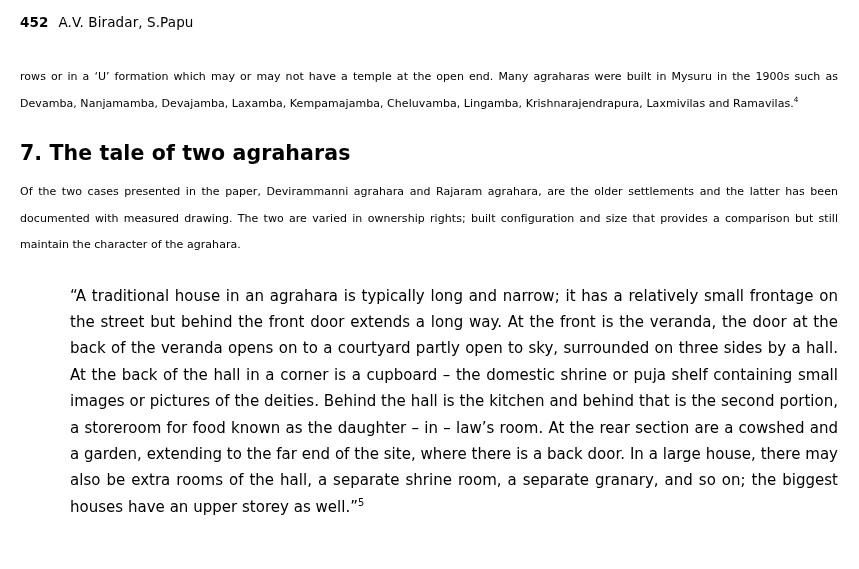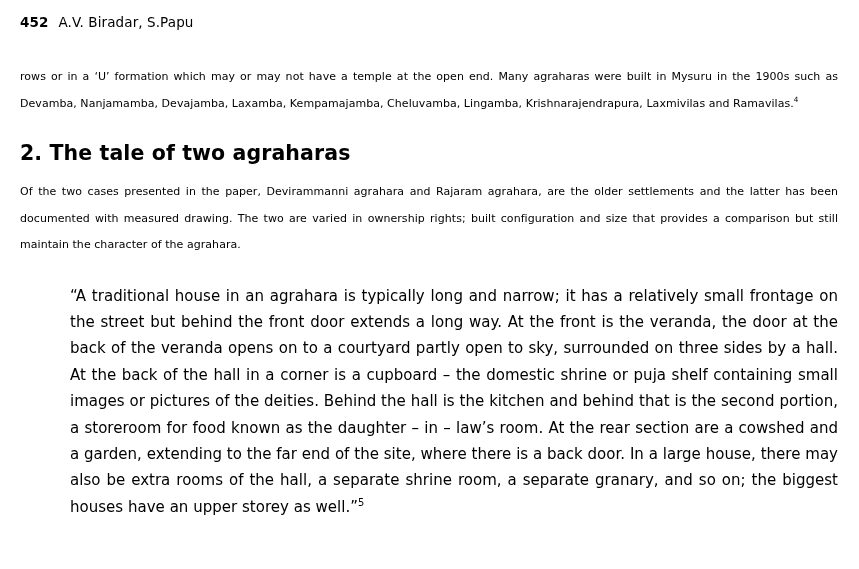--- a/index.html
+++ b/index.html
@@ -88,21 +88,21 @@
 <div class="page">
 
   <div class="running-head">
     <span class="page-number">452</span><span class="authors">A.V. Biradar, S.Papu</span>
   </div>
 
   <div class="content">
 
     <p class="body-text para-intro"><span>rows or in a ‘U’ formation which may or may not have a temple at the open end. Many agraharas were built in Mysuru in the 1900s such as Devamba, Nanjamamba, Devajamba, Laxamba, Kempamajamba, Cheluvamba, Lingamba, Krishnarajendrapura, Laxmivilas and Ramavilas.</span><sup>4</sup></p>
 
-    <h2 class="section-heading">2. The tale of two agraharas</h2>
+    <h2 class="section-heading">7. The tale of two agraharas</h2>
 
     <p class="body-text para-two">Of the two cases presented in the paper, Devirammanni agrahara and Rajaram agrahara, are the older settlements and the latter has been documented with measured drawing. The two are varied in ownership rights; built configuration and size that provides a comparison but still maintain the character of the agrahara.</p>
 
     <div class="blockquote">
       <p><span>“A traditional house in an agrahara is typically long and narrow; it has a relatively small frontage on the street but behind the front door extends a long way. At the front is the veranda, the door at the back of the veranda opens on to a courtyard partly open to sky, surrounded on three sides by a hall. At the back of the hall in a corner is a cupboard – the domestic shrine or puja shelf containing small images or pictures of the deities. Behind the hall is the kitchen and behind that is the second portion, a storeroom for food known as the daughter – in – law’s room. At the rear section are a cowshed and a garden, extending to the far end of the site, where there is a back door. In a large house, there may also be extra rooms of the hall, a separate shrine room, a separate granary, and so on; the biggest houses have an upper storey as well.”</span><sup>5</sup></p>
     </div>
 
   </div>
 
 </div>

